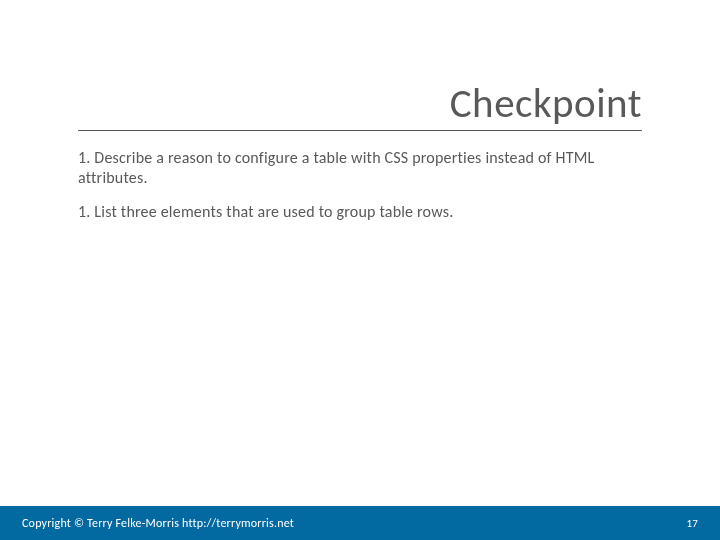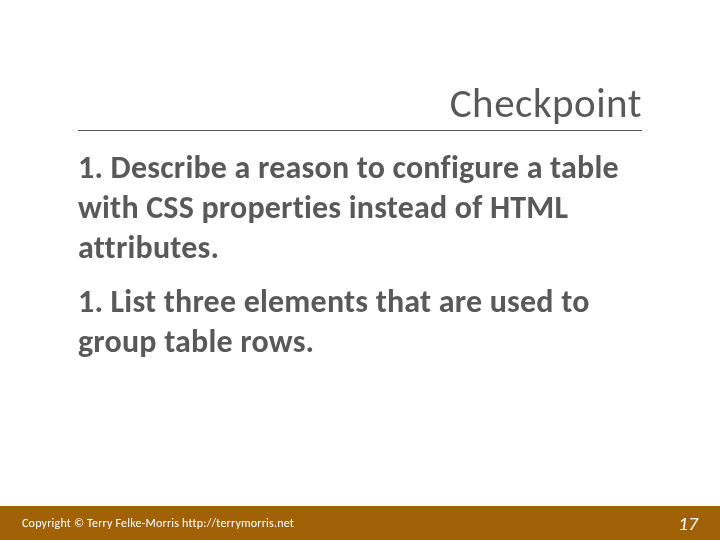--- a/index.html
+++ b/index.html
@@ -32,44 +32,44 @@
     letter-spacing: 0.5px;
   }
   .body {
     position: absolute;
     top: 148px;
     left: 78px;
     right: 78px;
     color: #595959;
   }
   .item {
-    font-size: 32px;
-    font-weight: 700;
+    font-size: 16px;
+    font-weight: 400;
     line-height: 1.25;
     margin-bottom: 14px;
     letter-spacing: 0.2px;
   }
   .footer-bar {
     position: absolute;
     bottom: 0;
     left: 0;
     right: 0;
     height: 34px;
-    background: #a16207;
+    background: #0369a1;
     color: #ffffff;
     font-size: 12px;
     font-weight: 300;
     display: flex;
     align-items: center;
     justify-content: space-between;
     padding: 0 22px;
     letter-spacing: 0.2px;
   }
   .footer-left { white-space: nowrap; }
-  .footer-right { font-size: 19px; font-style: italic; }
+  .footer-right { font-size: 11px; }
 </style>
 </head>
 <body>
 
 <div class="slide">
 
   <div class="title-wrap">
     <div class="title">Checkpoint</div>
   </div>
 

